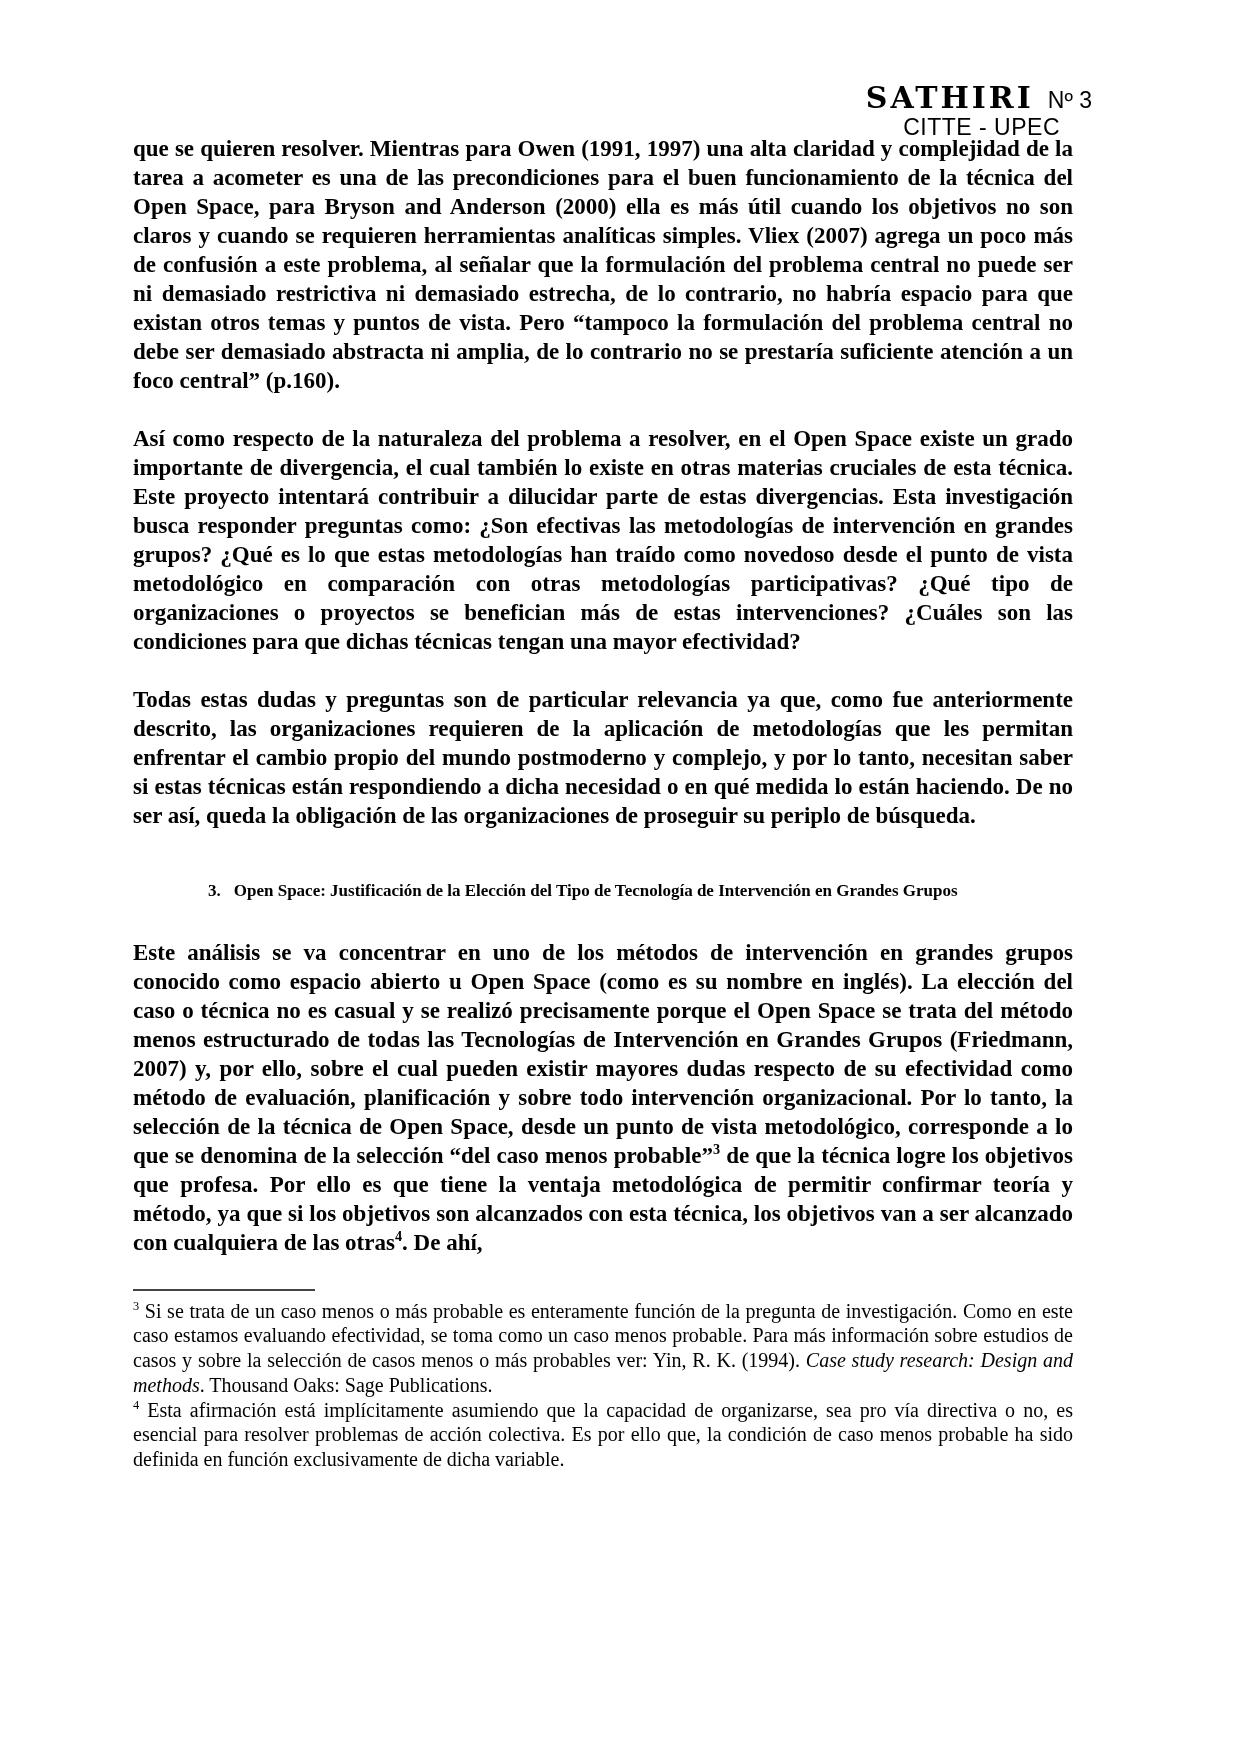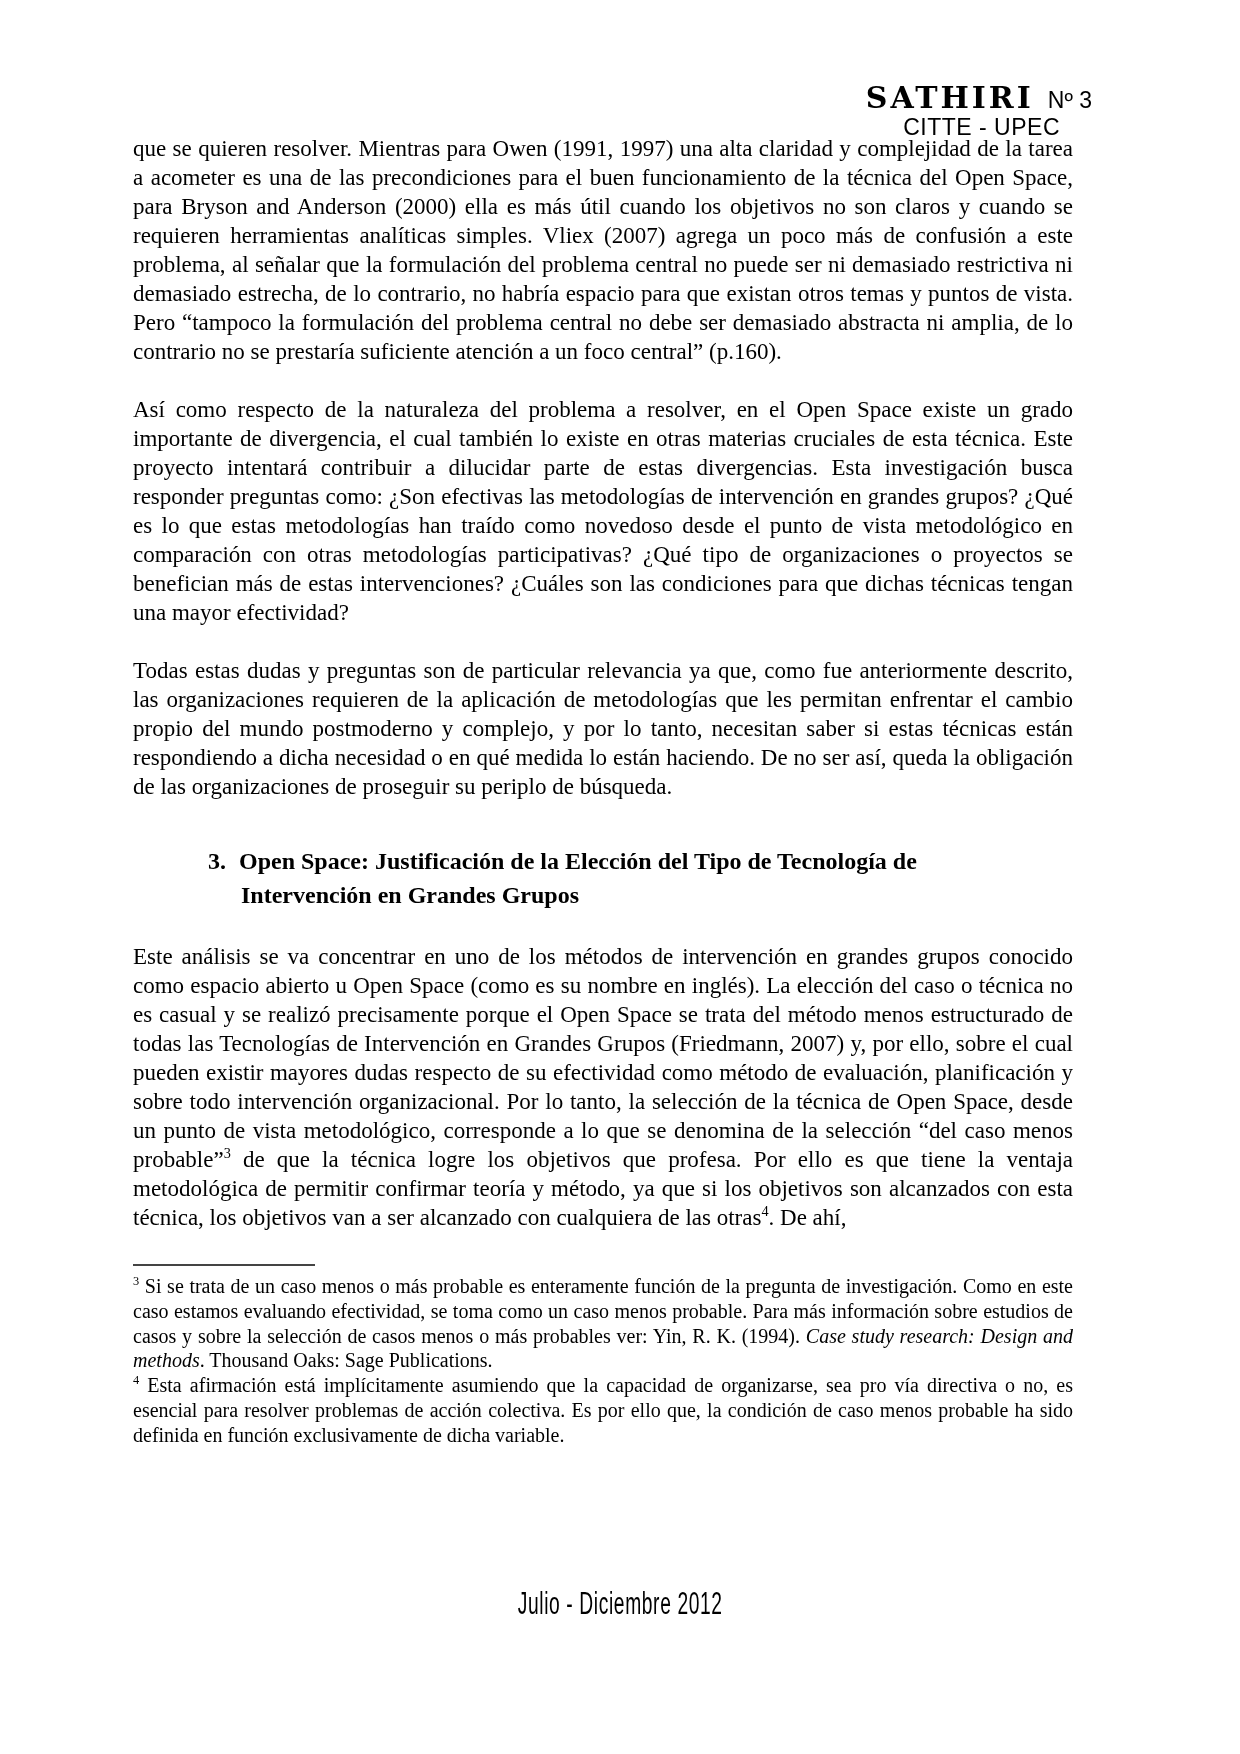--- a/index.html
+++ b/index.html
@@ -44,31 +44,31 @@
   
   .content {
     position:absolute;
     left:133px;
     top:134px;
     width:940px;
     font-size:23px;
     line-height:29px;
     text-align:justify;
   }
-  .body-par { margin-bottom:29px; }
+  .body-par { margin-bottom:29px;font-weight:bold; }
   .body-par:last-of-type { margin-bottom:12px; }
   sup.ref {
     font-size:0.62em;
     vertical-align:super;
     line-height:0;
   }
   
   .section-heading {
     font-weight:bold;
-    font-size:24px;
+    font-size:17px;
     line-height:33.5px;
     text-align:left;
     margin:44px 0 30px 75px;
     width:800px;
     padding-left:33px;
     text-indent:-33px;
   }
   .heading-number { padding-right:13px; }
   
   .footnotes { margin-top:32px; }
@@ -122,15 +122,14 @@
     <p class="body-par"><span>Este análisis se va concentrar en uno de los métodos de intervención en grandes grupos conocido como espacio abierto u Open Space (como es su nombre en inglés). La elección del caso o técnica no es casual y se realizó precisamente porque el Open Space se trata del método menos estructurado de todas las Tecnologías de Intervención en Grandes Grupos (Friedmann, 2007) y, por ello, sobre el cual pueden existir mayores dudas respecto de su efectividad como método de evaluación, planificación y sobre todo intervención organizacional. Por lo tanto, la selección de la técnica de Open Space, desde un punto de vista metodológico, corresponde a lo que se denomina de la selección “del caso menos probable”</span><sup class="ref">3</sup><span> de que la técnica logre los objetivos que profesa. Por ello es que tiene la ventaja metodológica de permitir confirmar teoría y método, ya que si los objetivos son alcanzados con esta técnica, los objetivos van a ser alcanzado con cualquiera de las otras</span><sup class="ref">4</sup><span>. De ahí,</span></p>
 
     <div class="footnotes">
       <div class="footnote-rule"></div>
       <p class="footnote"><sup class="ref">3</sup><span> Si se trata de un caso menos o más probable es enteramente función de la pregunta de investigación. Como en este caso estamos evaluando efectividad, se toma como un caso menos probable. Para más información sobre estudios de casos y sobre la selección de casos menos o más probables ver: Yin, R. K. (1994). </span><em>Case study research: Design and methods</em><span>. Thousand Oaks: Sage Publications.</span></p>
       <p class="footnote"><sup class="ref">4</sup><span> Esta afirmación está implícitamente asumiendo que la capacidad de organizarse, sea pro vía directiva o no, es esencial para resolver problemas de acción colectiva. Es por ello que, la condición de caso menos probable ha sido definida en función exclusivamente de dicha variable.</span></p>
     </div>
 
   </div>
 
-  <div class="page-footer"><span class="footer-text">Julio - Diciembre 2012</span></div>
 
 </div>
 
 </body></html>

